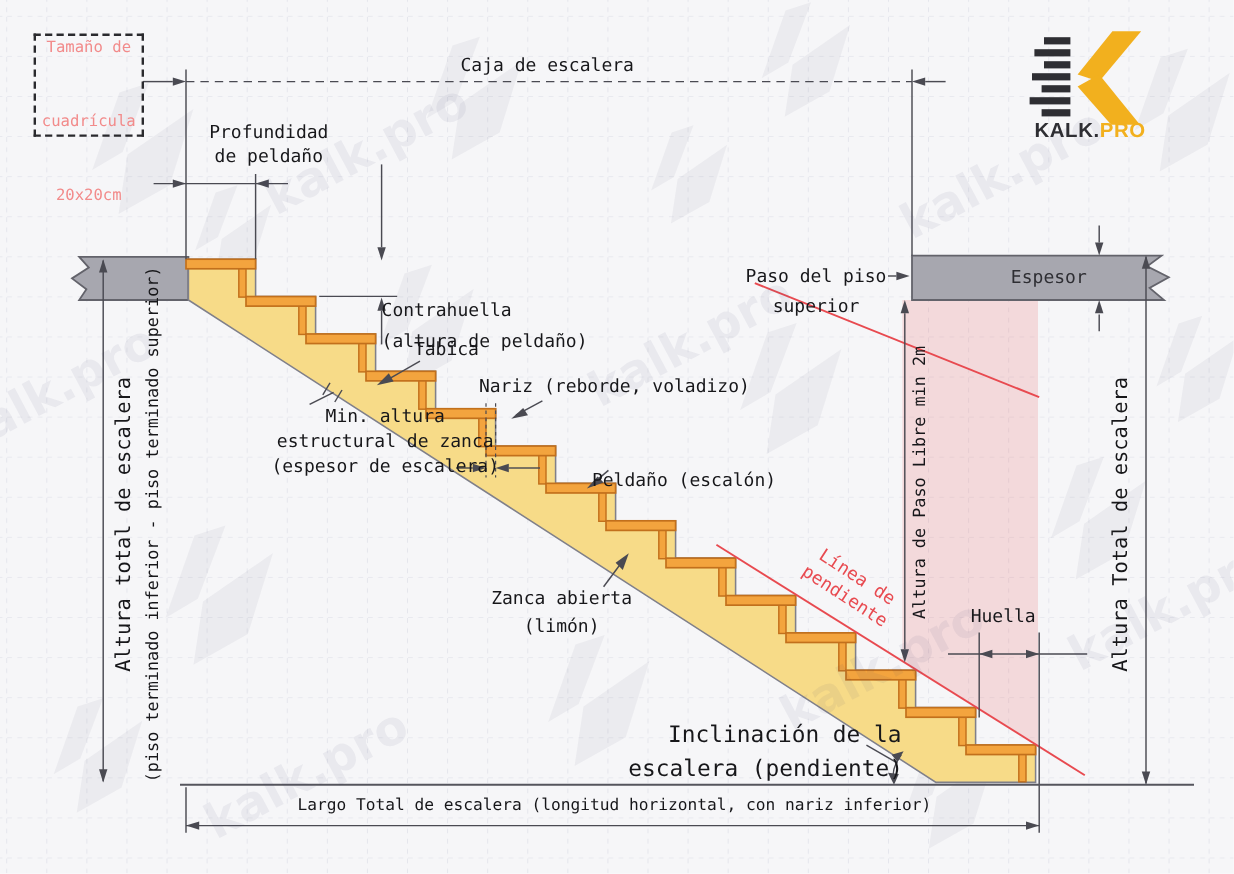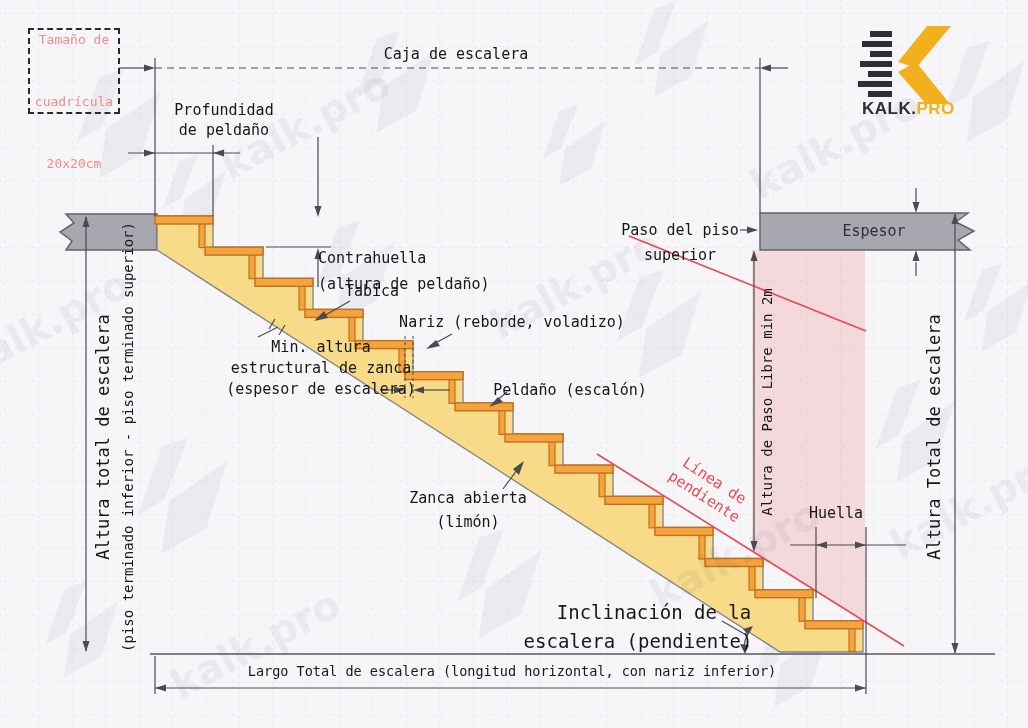--- a/index.html
+++ b/index.html
@@ -239,21 +239,21 @@
 <div class="lbl" style="left:372px;top:291px;">Tabica</div>
 
 <div class="lbl" style="left:512px;top:322px;">Nariz (reborde, voladizo)</div>
 
 <div class="lbl" style="left:285px;top:368px;line-height:21px;margin-left:36px;">
   <div>Min. altura</div>
   <div>estructural de zanca</div>
   <div>(espesor de escalera)</div>
 </div>
 
-<div class="lbl" style="left:570px;top:390px;">Peldaño (escalón)</div>
+<div class="lbl" style="left:570px;top:400px;">Peldaño (escalón)</div>
 
 <div class="lbl" style="left:468px;top:510px;line-height:24px;">
   <div>Zanca abierta</div>
   <div>(limón)</div>
 </div>
 
 <div class="lbl" style="left:680px;top:243px;line-height:25px;">
   <div>Paso del piso</div>
   <div>superior</div>
 </div>

